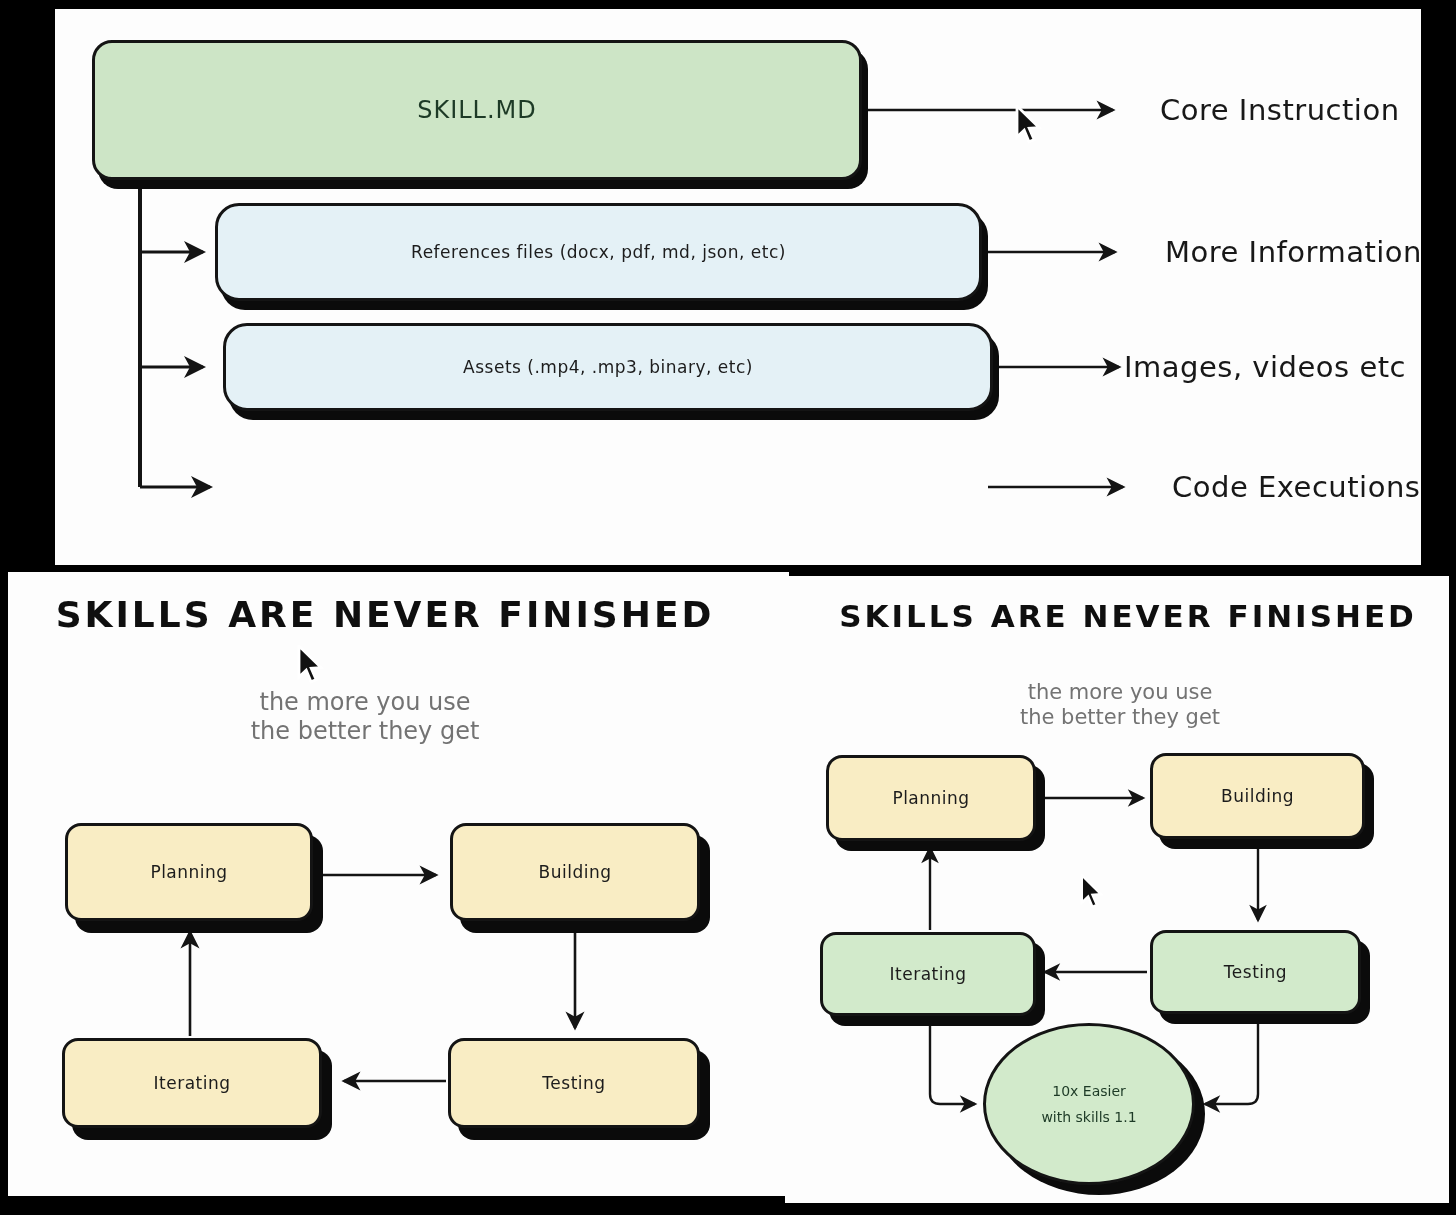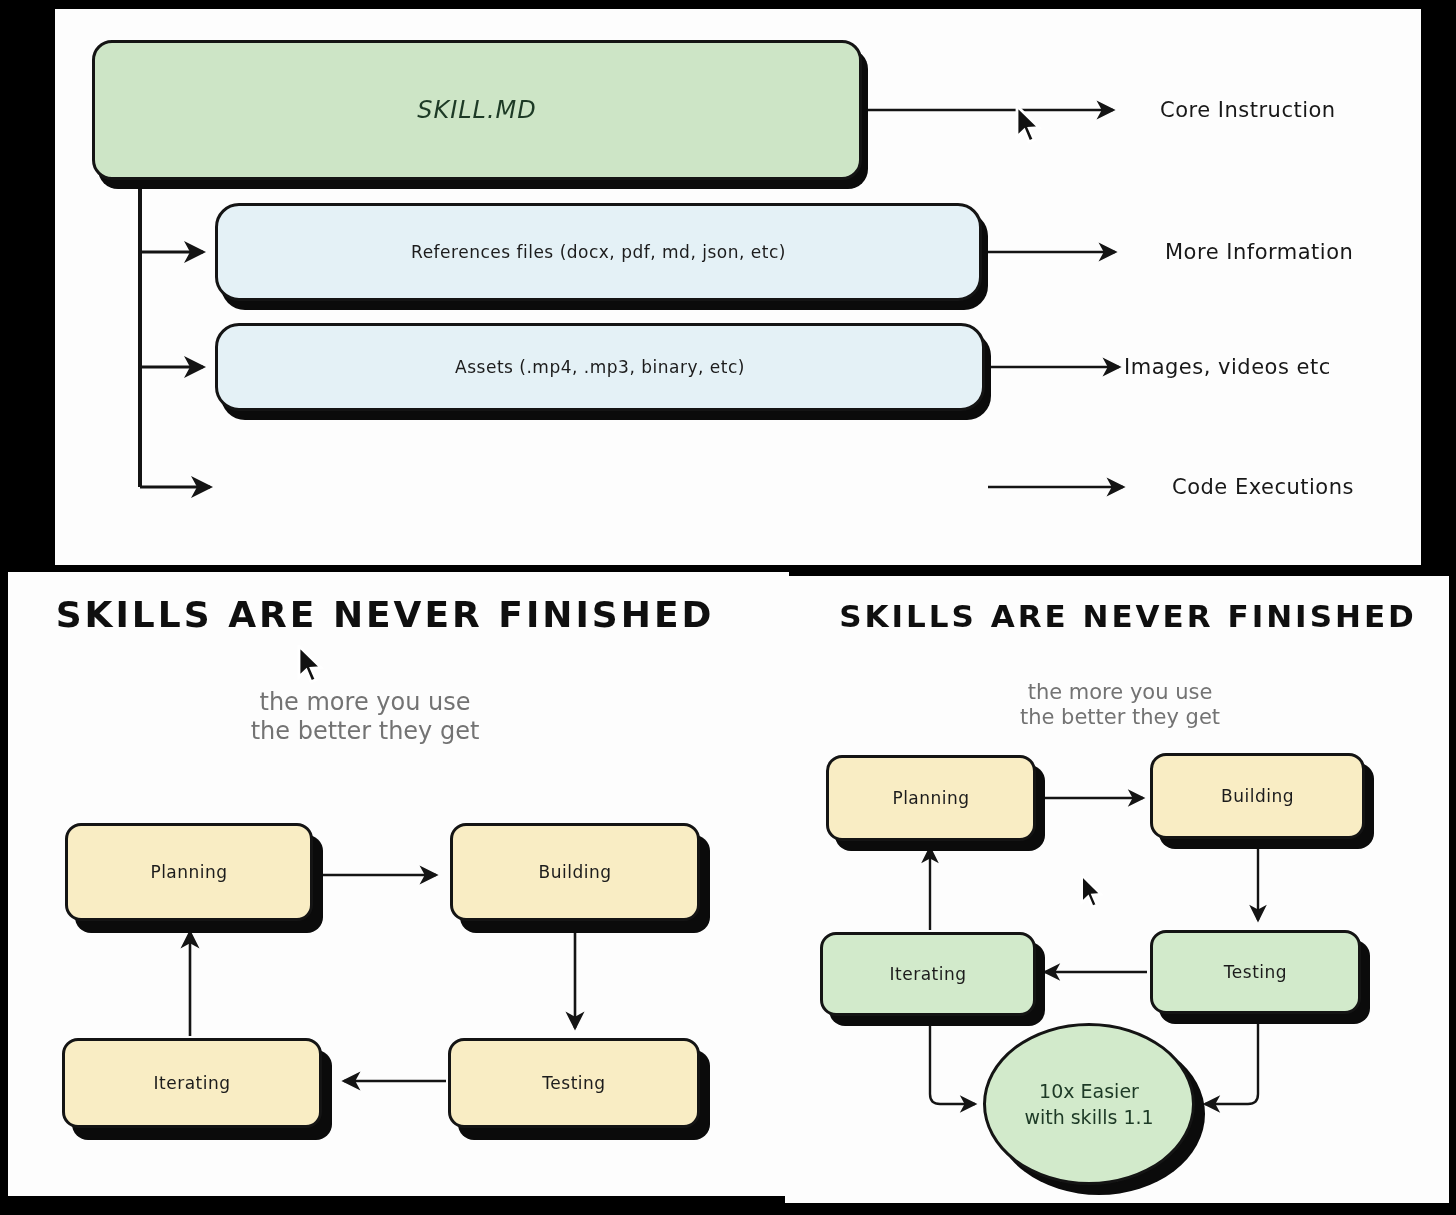--- a/index.html
+++ b/index.html
@@ -11,39 +11,39 @@
   #top-panel{left:55px;top:9px;width:1366px;height:556px;}
   #bl-panel{left:8px;top:572px;width:781px;height:624px;}
   #br-panel{left:785px;top:576px;width:664px;height:627px;}
   .lay{position:absolute;left:0;top:0;}
   .node{
     position:absolute;border:3px solid #141414;border-radius:20px;
     display:flex;align-items:center;justify-content:center;
     font-size:17px;color:#1c1c1c;letter-spacing:0.5px;
     box-shadow:6px 9px 0 #0b0b0b;box-sizing:border-box;
   }
-  .node.root{color:#1d3a26;font-size:24px;letter-spacing:1px;font-style:italic;}
+  .node.root{color:#1d3a26;font-size:24px;letter-spacing:1px;}
   .node.small{border-radius:16px;box-shadow:10px 12px 0 #0b0b0b;}
   .node.small2{border-radius:16px;box-shadow:9px 10px 0 #0b0b0b;}
   .annot{
-    position:absolute;white-space:nowrap;font-size:21px;color:#181818;
+    position:absolute;white-space:nowrap;font-size:29px;color:#181818;
     transform:translateY(-50%);letter-spacing:0.5px;
   }
   .ptitle{
     position:absolute;transform:translateX(-50%);white-space:nowrap;
     font-weight:bold;color:#0f0f0f;letter-spacing:3px;
   }
   .psub{
     position:absolute;transform:translateX(-50%);text-align:center;
     color:#737373;white-space:nowrap;
   }
   .ellipse{
     position:absolute;border:3px solid #141414;border-radius:50%;
     display:flex;flex-direction:column;align-items:center;justify-content:center;
-    text-align:center;color:#1d3a26;font-size:19px;line-height:26px;
+    text-align:center;color:#1d3a26;font-size:14px;line-height:26px;
     box-shadow:10px 10px 0 #0b0b0b;box-sizing:border-box;
   }
   .cursor{position:absolute;}
   svg{display:block;}
 </style>
 </head>
 <body>
 
 <svg width="0" height="0">
   <defs>
@@ -66,21 +66,21 @@
     <path d="M930,358 H1064" stroke="#141414" stroke-width="2.6" fill="none" marker-end="url(#ah)"></path>
     <path d="M933,478 H1068" stroke="#141414" stroke-width="2.6" fill="none" marker-end="url(#ah)"></path>
   </svg>
 
   <div class="node root" style="left: 37px; top: 31px; width: 770px; height: 140px; background-color: rgb(205, 229, 198);">
     <span>SKILL.MD</span>
   </div>
   <div class="node" style="left: 160px; top: 194px; width: 767px; height: 98px; border-radius: 24px; background-color: rgb(228, 241, 246);">
     <span>References files (docx, pdf, md, json, etc)</span>
   </div>
-  <div class="node" style="left: 160px; top: 314px; width: 770px; height: 88px; border-radius: 24px; background-color: rgb(228, 241, 246);">
+  <div class="node" style="left: 168px; top: 314px; width: 770px; height: 88px; border-radius: 24px; background-color: rgb(228, 241, 246);">
     <span>Assets (.mp4, .mp3, binary, etc)</span>
   </div>
 
   <div class="annot" style="left:1105px;top:101px;">Core Instruction</div>
   <div class="annot" style="left:1110px;top:243px;">More Information</div>
   <div class="annot" style="left:1069px;top:358px;">Images, videos etc</div>
   <div class="annot" style="left:1117px;top:478px;">Code Executions</div>
 
   <svg class="cursor" style="left:960px;top:96px;" width="34" height="40" viewBox="0 0 17 20">
     <path d="M1,0.5 L1,16 L4.6,12.6 L7,18.4 L9.6,17.3 L7.1,11.6 L12,11.3 Z" fill="#111" stroke="#fff" stroke-width="1.4"></path>

